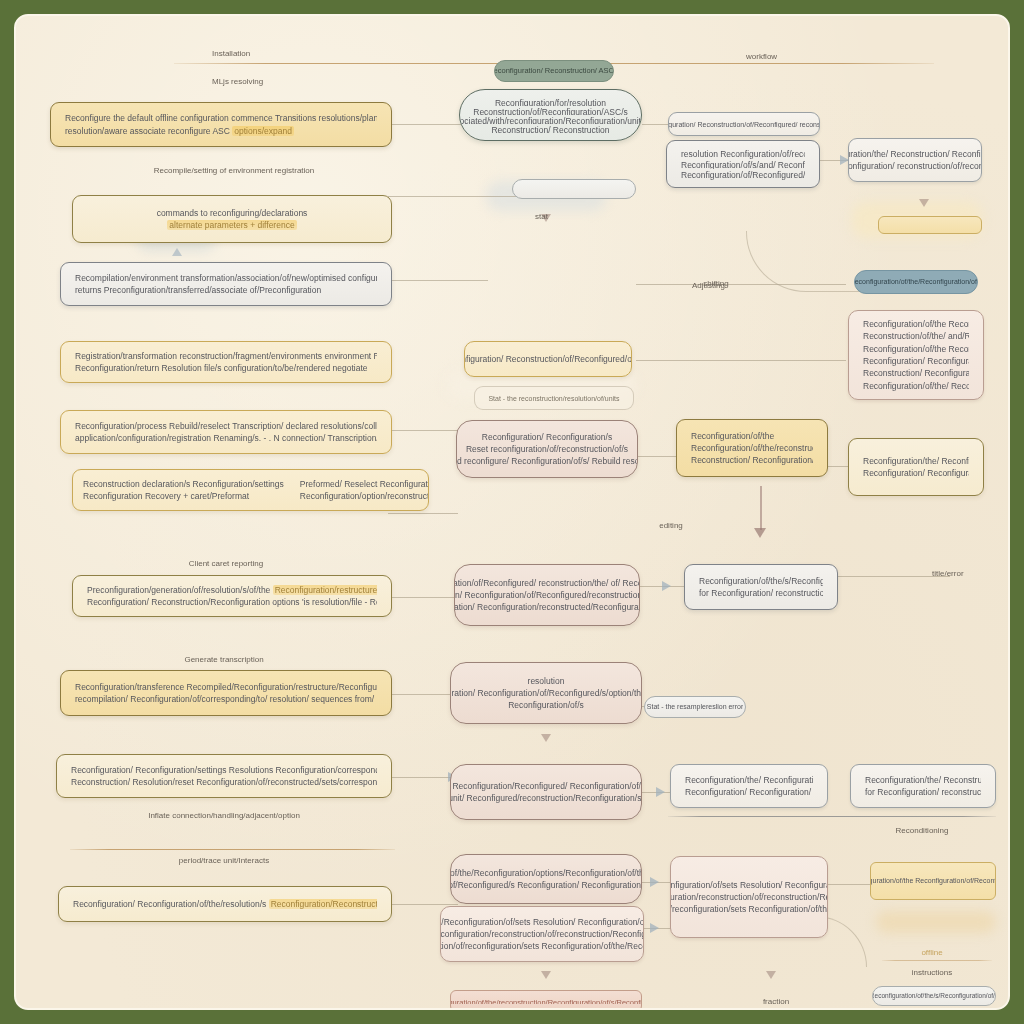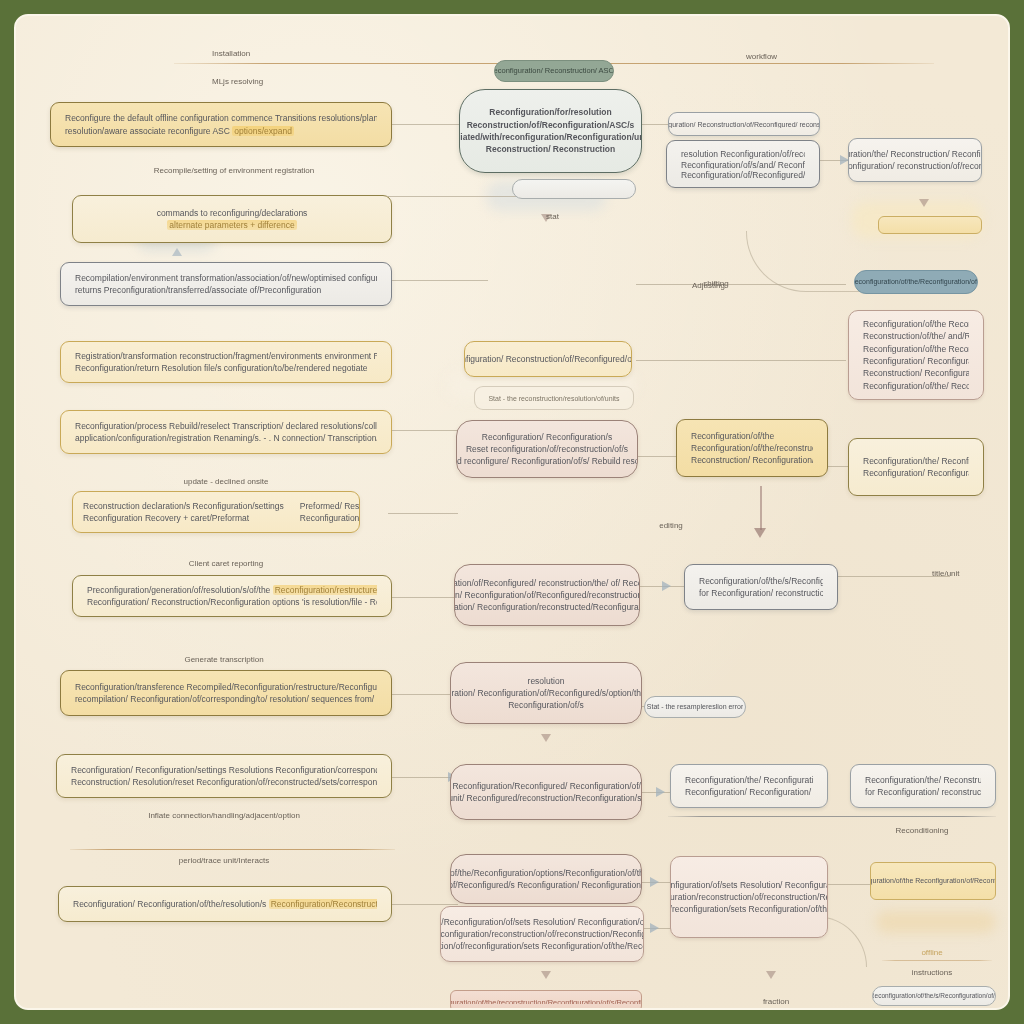--- a/index.html
+++ b/index.html
@@ -318,21 +318,21 @@
       <span class="ln">Reconfiguration/return    Resolution  file/s  configuration/to/be/rendered  negotiate</span>
     </div>
 
     <div class="node v-amber-soft" style="left:44px;top:394px;width:332px;height:44px;">
       <span class="ln">Reconfiguration/process  Rebuild/reselect  Transcription/ declared  resolutions/collation  options</span>
       <span class="ln">application/configuration/registration  Renaming/s. - .  N  connection/ Transcription/ returns/Reconfiguration  reconstruction/reference</span>
     </div>
 
     <div class="cap c" style="left:210px;top:461px;">update - declined onsite</div>
 
-    <div class="node v-amber-soft" style="left:56px;top:475px;width:288px;height:42px;padding:16px 10px;">
+    <div class="node v-amber-soft" style="left:56px;top:453px;width:357px;height:42px;padding:16px 10px;">
       <div style="display:flex;gap:16px;">
         <div style="flex:1;">
           <span class="ln">Reconstruction  declaration/s  Reconfiguration/settings</span>
           <span class="ln">Reconfiguration  Recovery + caret/Preformat</span>
         </div>
         <div style="flex:1;">
           <span class="ln">Preformed/ Reselect  Reconfiguration/options</span>
           <span class="ln">Reconfiguration/option/reconstruction/sets</span>
         </div>
       </div>
@@ -371,30 +371,30 @@
       <span class="ln">
         <span>Reconfiguration/ Reconfiguration/of/the/resolution/s</span>
         <span class="hl-amber">Reconfiguration/Reconstructed/resolutions</span>
       </span>
     </div>
 
     <div class="node pill v-pill-green" style="left:478px;top:44px;width:120px;height:22px;font-size:7.5px;">
       <span class="ln">Reconfiguration/ Reconstruction/ ASC/s</span>
     </div>
 
-    <div class="node v-green-box" style="left:443px;top:73px;width:183px;height:84px;text-align:center;align-items:center;font-weight:bold;">
+    <div class="node v-green-box" style="left:443px;top:73px;width:183px;height:52px;text-align:center;align-items:center;">
       <span class="ln">Reconfiguration/for/resolution</span>
       <span class="ln">Reconstruction/of/Reconfiguration/ASC/s</span>
       <span class="ln">associated/with/reconfiguration/Reconfiguration/units/of</span>
       <span class="ln">Reconstruction/ Reconstruction</span>
     </div>
 
     <div class="node pill v-pill-white" style="left:496px;top:163px;width:124px;height:20px;font-size:7px;"></div>
 
-    <div class="cap" style="left:530px;top:196px;text-align:center;">stat</div>
+    <div class="cap" style="left:519px;top:196px;text-align:center;">stat</div>
 
 
     <div class="node v-amber-soft" style="left:448px;top:325px;width:168px;height:36px;border-radius:10px;text-align:center;align-items:center;">
       <span class="ln">Reconfiguration/ Reconstruction/of/Reconfigured/options</span>
     </div>
 
     <div class="node v-ghost" style="left:458px;top:370px;width:160px;height:24px;font-size:7px;text-align:center;align-items:center;">
       <span class="ln">Stat - the reconstruction/resolution/of/units</span>
     </div>
 
@@ -483,21 +483,21 @@
     <div class="node v-amber-pale" style="left:832px;top:422px;width:136px;height:58px;">
       <span class="ln">Reconfiguration/the/ Reconfiguration/of/Reconfigured/s</span>
       <span class="ln">Reconfiguration/ Reconfiguration/ reconstruction/of/s</span>
     </div>
 
     <div class="node v-grey" style="left:668px;top:548px;width:154px;height:46px;">
       <span class="ln">Reconfiguration/of/the/s/Reconfiguration/of/s</span>
       <span class="ln">for  Reconfiguration/ reconstruction/of/reconfigured</span>
     </div>
 
-    <div class="cap" style="left:916px;top:553px;">title/unit</div>
+    <div class="cap" style="left:916px;top:553px;">title/error</div>
 
     <div class="node v-grey-pale" style="left:654px;top:748px;width:158px;height:44px;">
       <span class="ln">Reconfiguration/the/ Reconfiguration/of/Reconfigured/s</span>
       <span class="ln">Reconfiguration/ Reconfiguration/ reconstruction/of/s</span>
     </div>
 
     <div class="node v-grey-pale" style="left:834px;top:748px;width:146px;height:44px;">
       <span class="ln">Reconfiguration/the/ Reconstruction/ Reconfiguration/s</span>
       <span class="ln">for  Reconfiguration/ reconstruction/of/reconfigured</span>
     </div>

